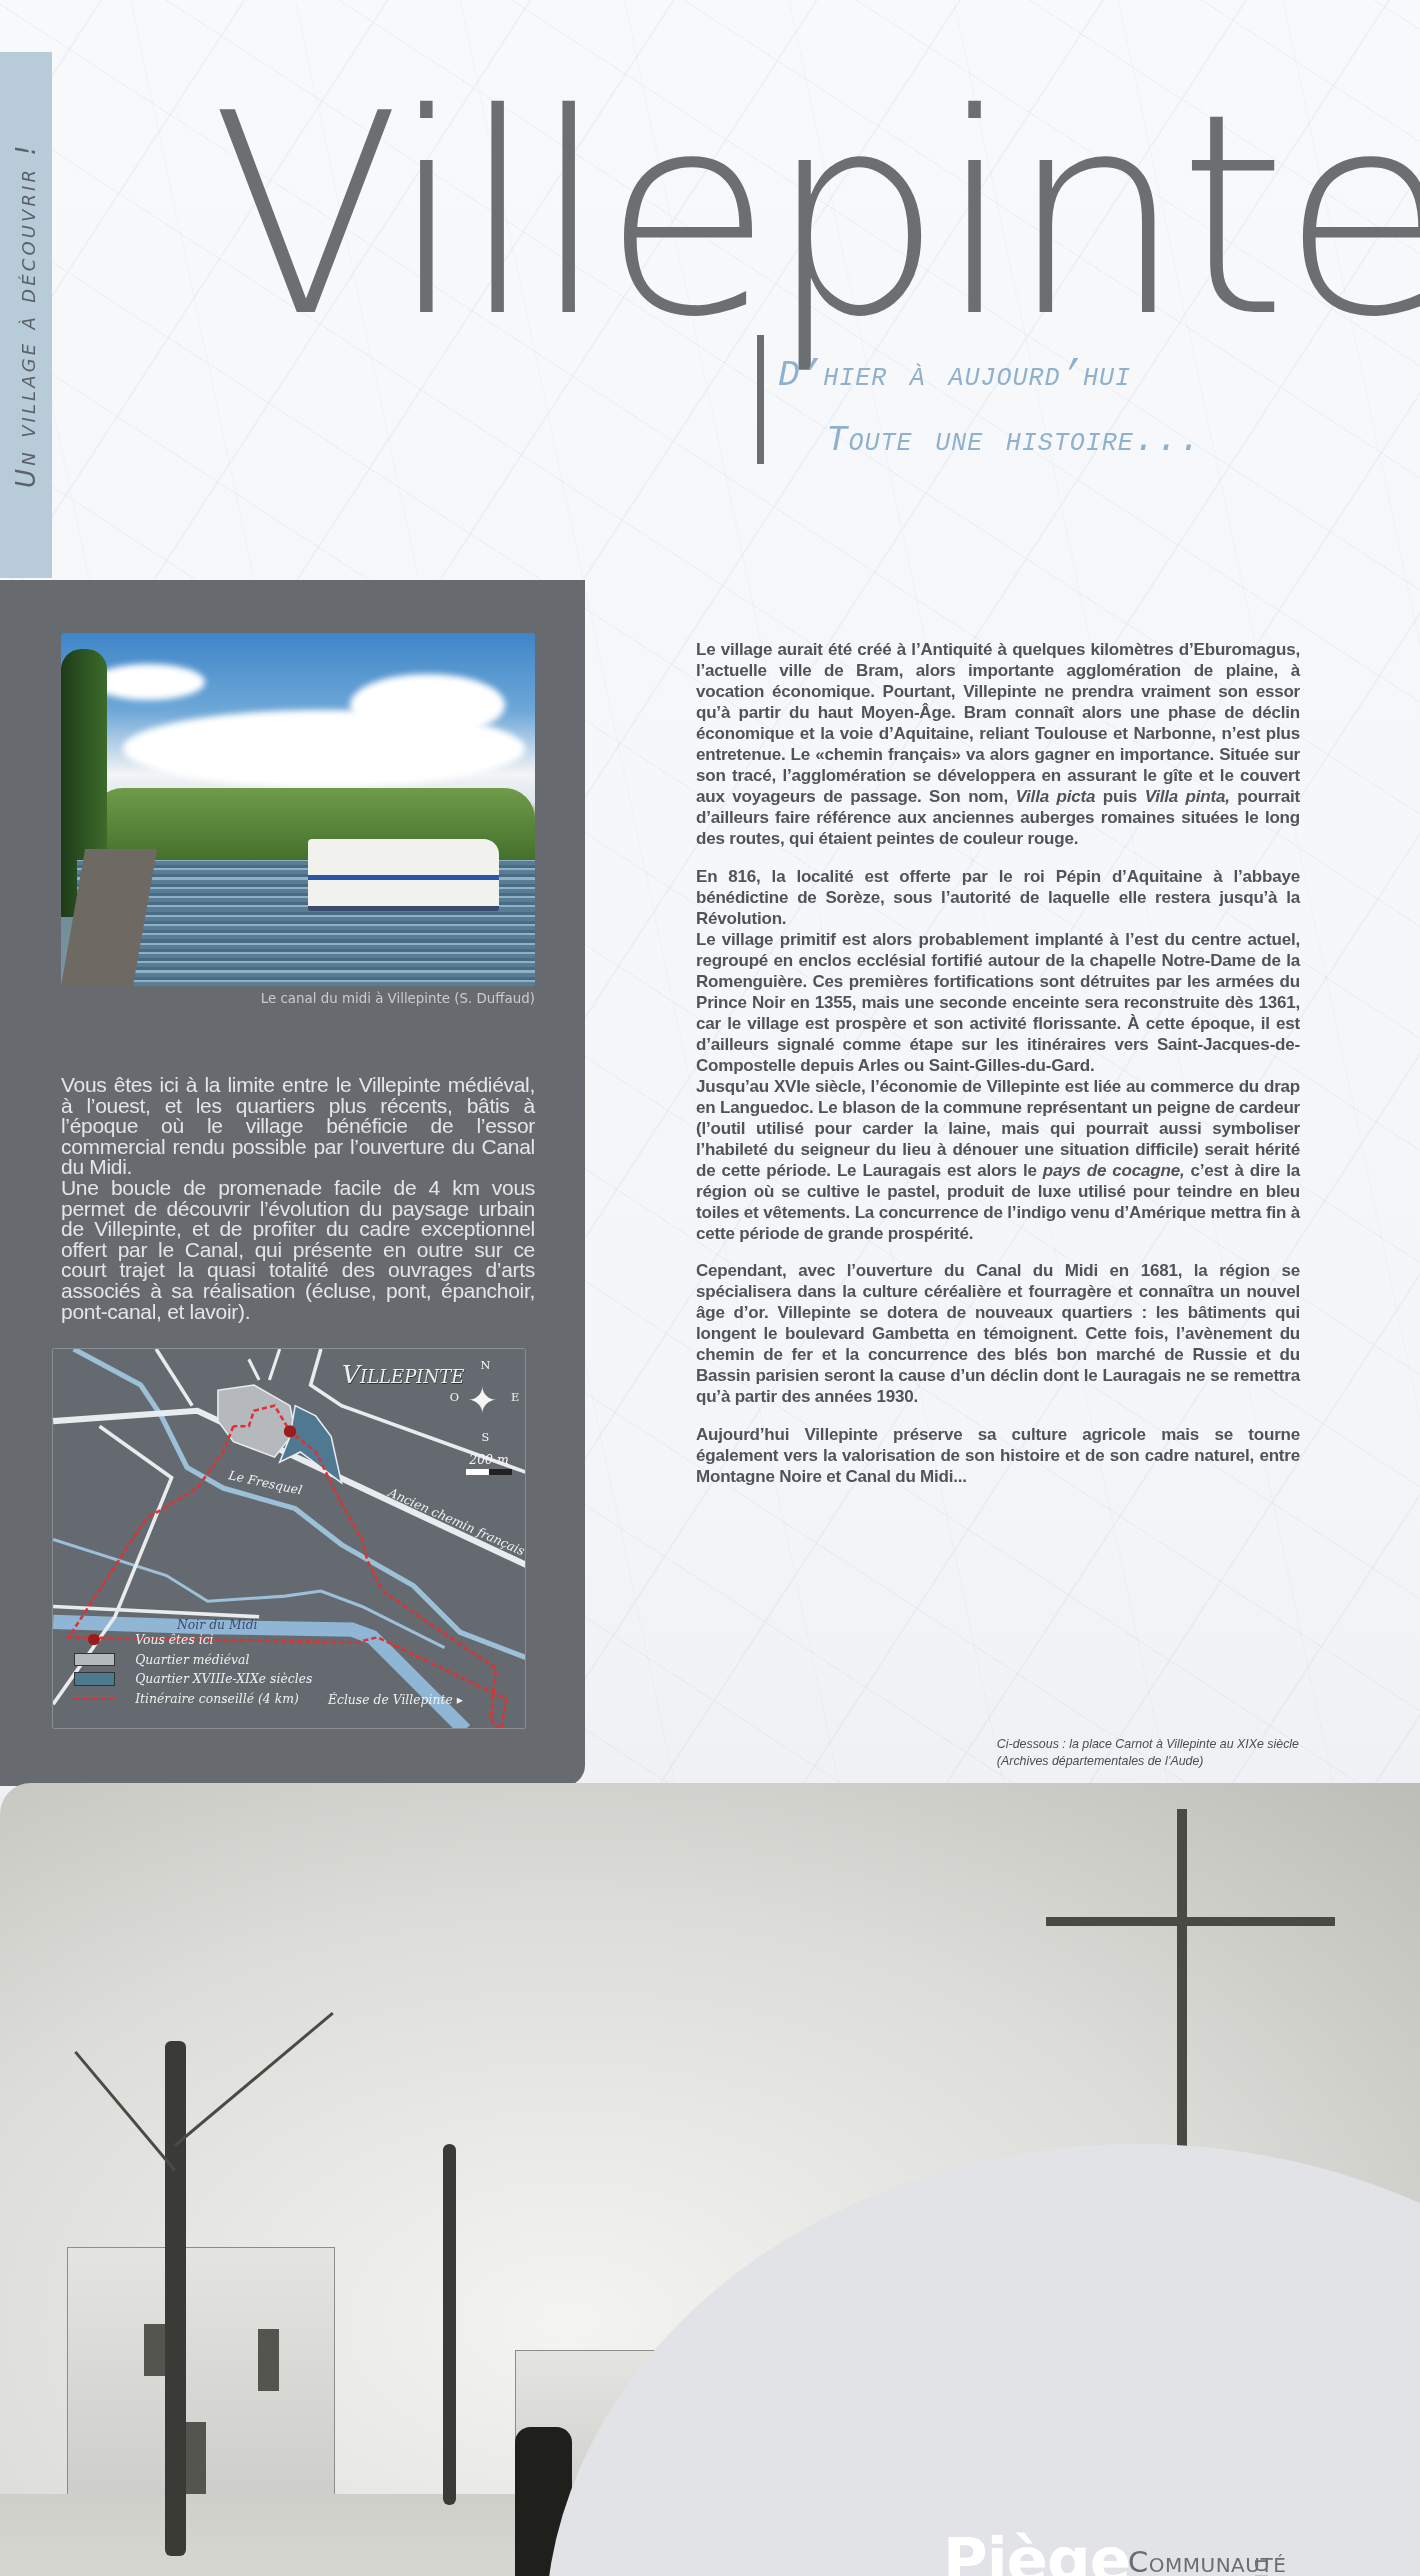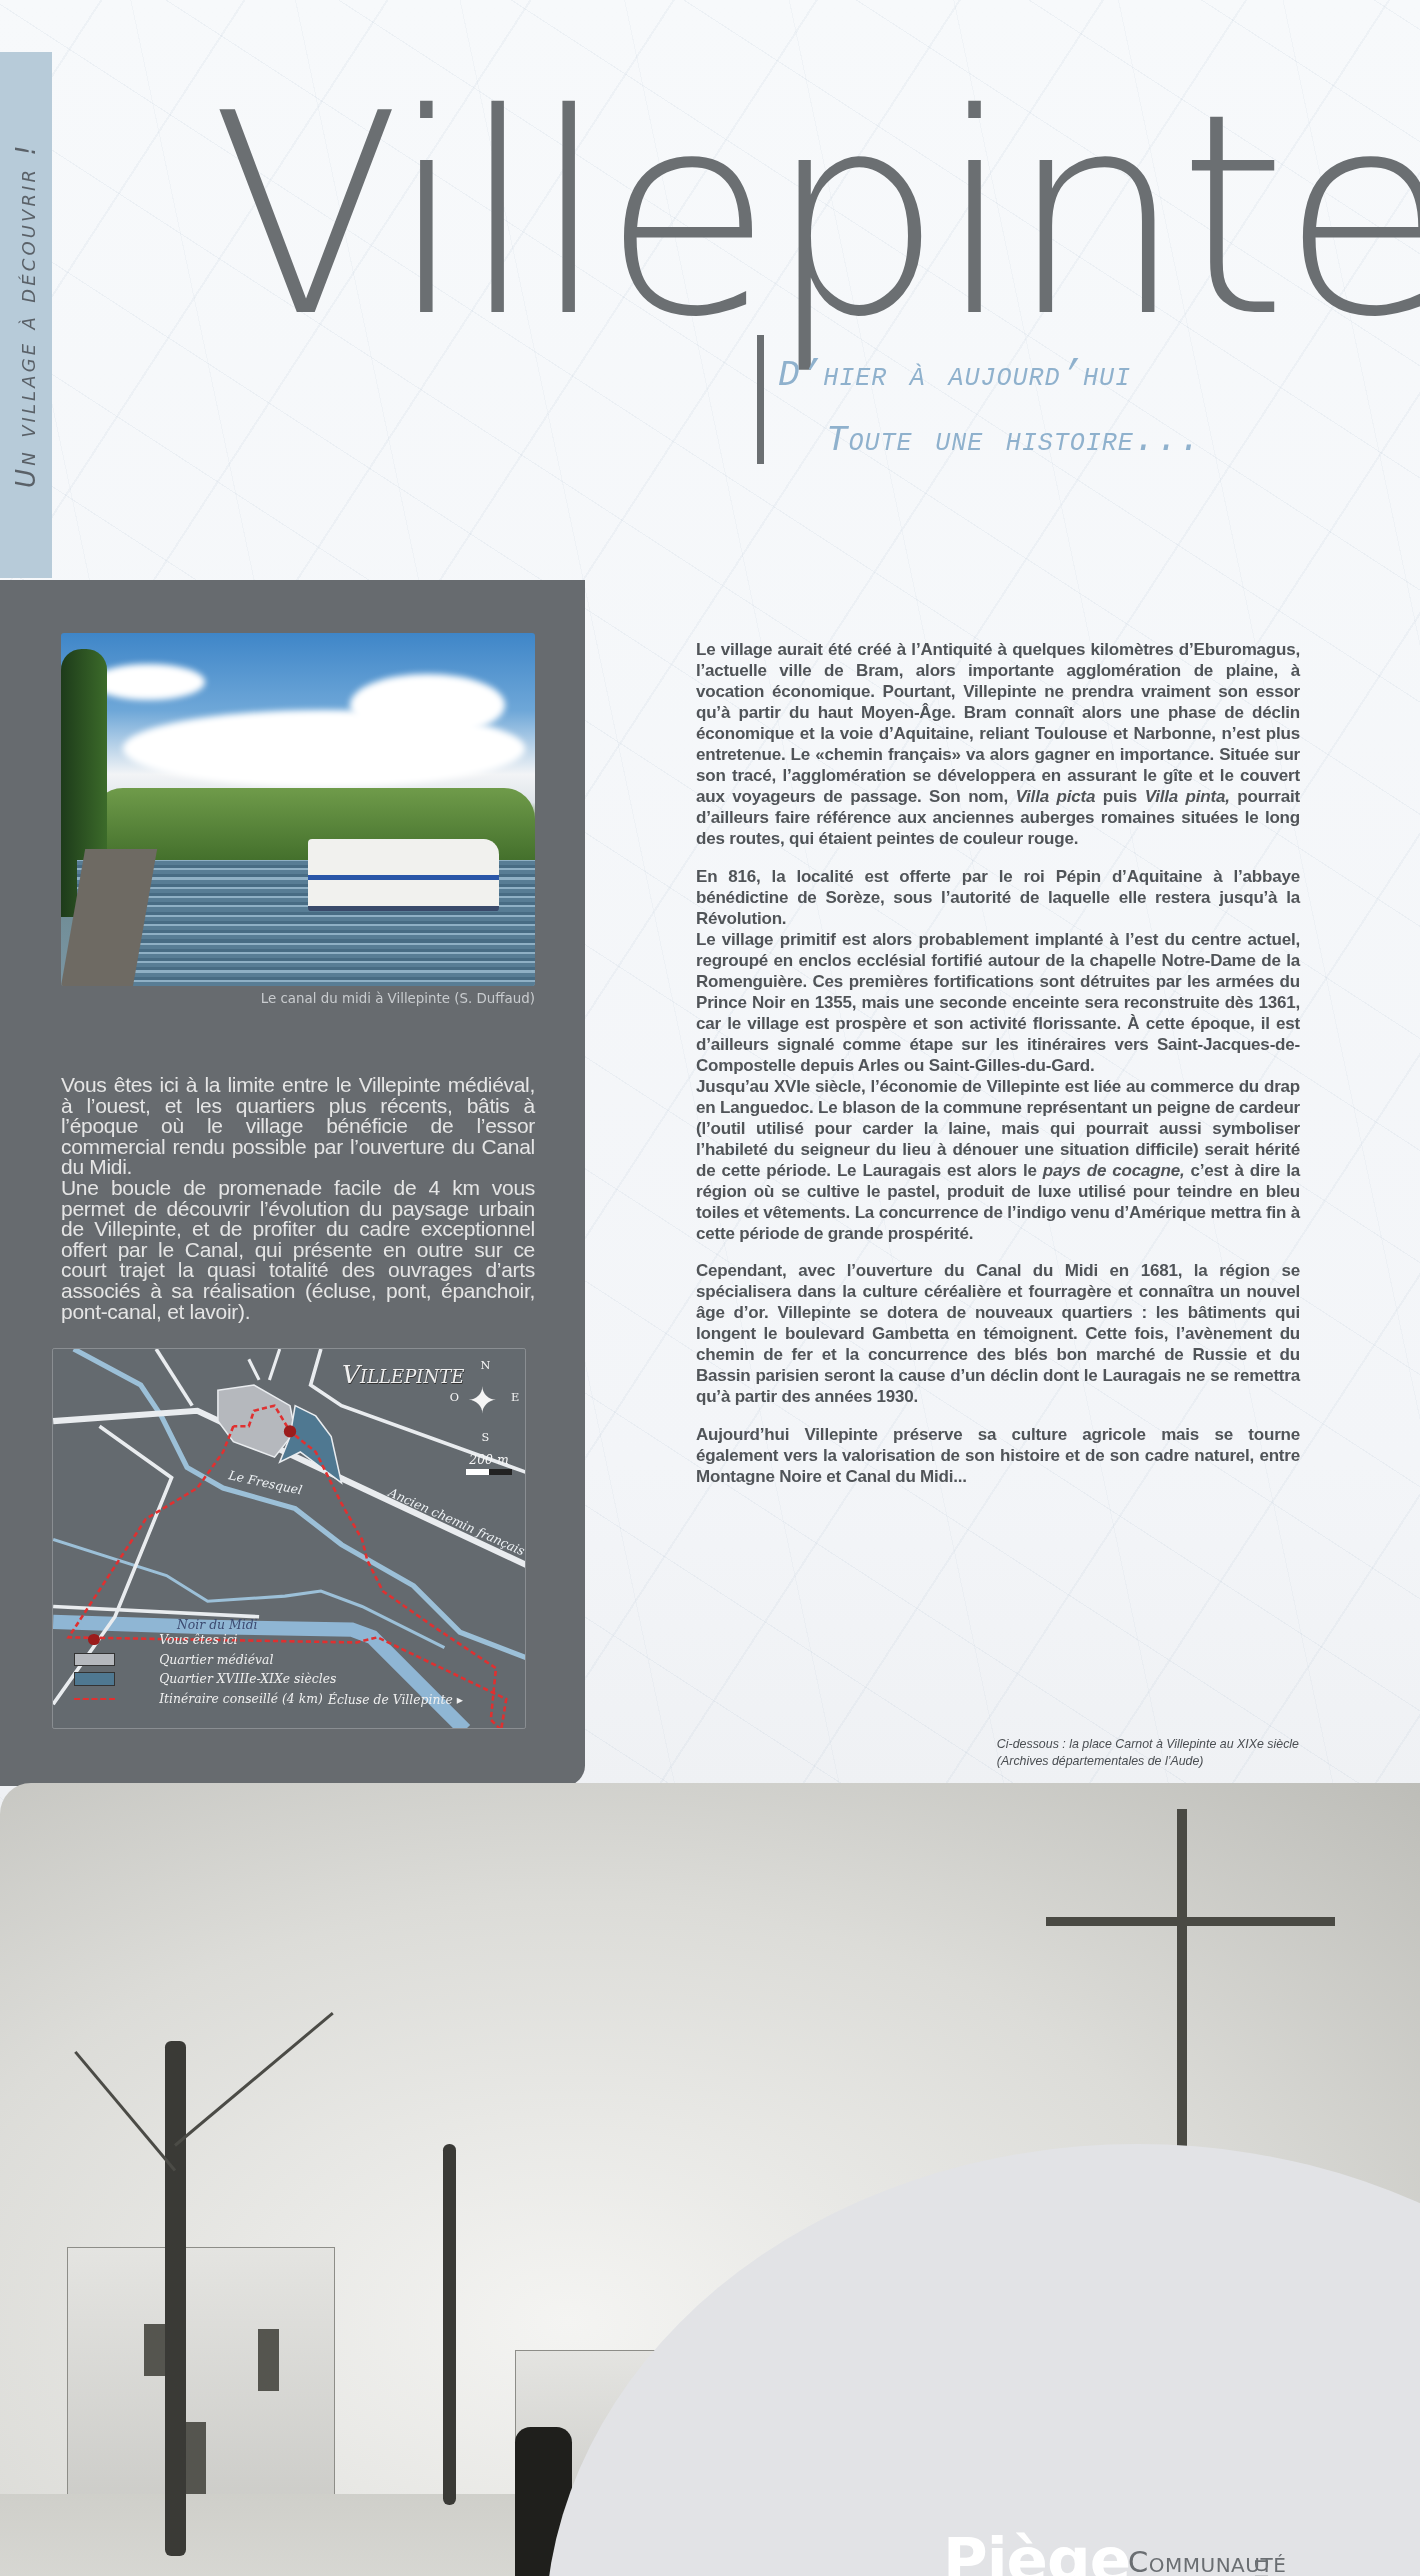--- a/index.html
+++ b/index.html
@@ -88,21 +88,21 @@
   .lm-compass .s { position: absolute; left: 20.6px; top: 72px; }
   .lm-compass .o { position: absolute; left: -11.3px; top: 32px; }
   .lm-compass .e { position: absolute; left: 50px; top: 32px; }
   .lm-compass .star { position: absolute; left: 6.2px; top: 15.5px; font-size: 36px; line-height: 52px; }
   .lm-scale { position: absolute; right: 13px; top: 103px; width: 46px; color: #f5f5f5; font-family: "DejaVu Serif", serif; font-style: italic; font-size: 12.4px; text-align: center; }
   .lm-scale .bar { height: 6.2px; margin-top: 2.1px; background: linear-gradient(90deg,#fff 0 50%, #222 50% 100%); }
   .lm-label { position: absolute; font-family: "DejaVu Serif", serif; font-style: italic; color: #eef2f5; font-size: 12.4px; white-space: nowrap; }
   .lm-legend { position: absolute; left: 20.6px; top: 281px; }
   .lm-legend .row { display: flex; align-items: center; height: 19.6px; }
   .lm-legend .sw { width: 41px; height: 13.4px; margin-right: 20.6px; display: flex; align-items: center; justify-content: center; }
-  .lm-legend .lbl { font-family: "DejaVu Serif", serif; font-style: italic; font-size: 12.4px; color: #f0f0f0; margin-left: 24px; }
+  .lm-legend .lbl { font-family: "DejaVu Serif", serif; font-style: italic; font-size: 12.4px; color: #f0f0f0; }
   .lm-ecluse { position: absolute; right: 62px; bottom: 20.6px; font-family: "DejaVu Serif", serif; font-style: italic; font-size: 12.4px; color: #f0f0f0; }
 
   
   .main-text {
     position: absolute; left: 696px; top: 639px; width: 604px;
     font-family: "Liberation Sans", sans-serif; font-weight: bold;
     font-size: 17px; line-height: 21px; color: #505458; text-align: justify;
     letter-spacing: -0.2px;
   }
   .main-text p { margin-bottom: 16.5px; }

